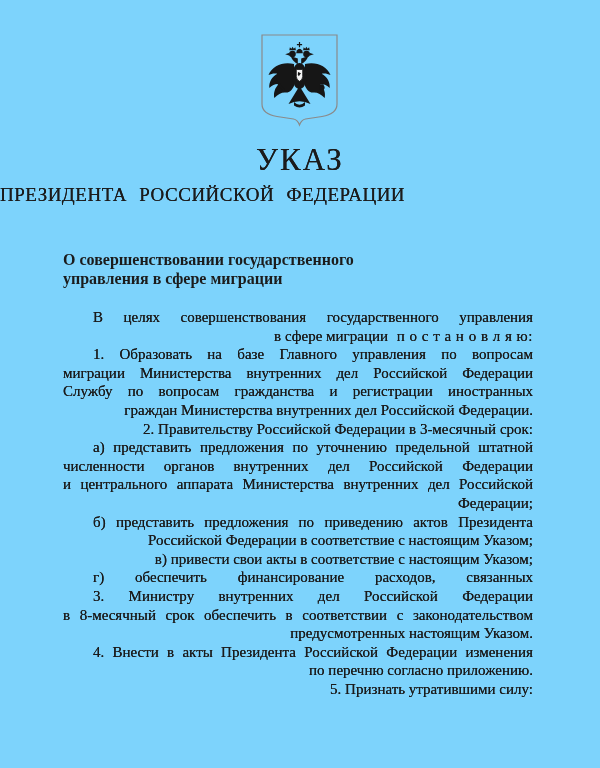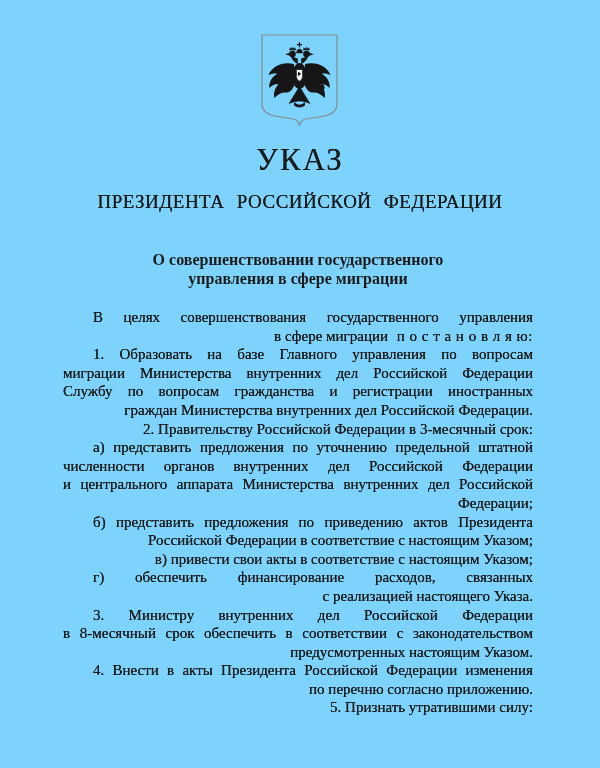--- a/index.html
+++ b/index.html
@@ -29,34 +29,31 @@
     line-height: 32px;
     letter-spacing: 2px;
     font-weight: 400;
     text-shadow: 0 0 0.6px #1b1b1b;
   }
   .issuer {
     position: absolute;
     left: 0;
     top: 184px;
     width: 100%;
-    text-align: center;
     font-size: 19px;
     line-height: 21px;
     letter-spacing: 0.5px;
     word-spacing: 7px;
     text-shadow: 0 0 0.5px #1b1b1b;
-    margin-top: 7px;
   }
   .doc-title {
     position: absolute;
     left: 63px;
     top: 250px;
     width: 470px;
-    text-align: center;
     font-weight: 700;
     font-size: 16px;
     line-height: 19px;
   }
   .body-text {
     position: absolute;
     left: 63px;
     top: 308px;
     width: 470px;
     font-size: 15px;
@@ -142,21 +139,20 @@
       <div class="ln">граждан Министерства внутренних дел Российской Федерации.</div>
       <div class="ln ind">2. Правительству Российской Федерации в 3-месячный срок:</div>
       <div class="ln j ind">а) представить предложения по уточнению предельной штатной</div>
       <div class="ln j">численности органов внутренних дел Российской Федерации</div>
       <div class="ln j">и центрального аппарата Министерства внутренних дел Российской</div>
       <div class="ln">Федерации;</div>
       <div class="ln j ind">б) представить предложения по приведению актов Президента</div>
       <div class="ln">Российской Федерации в соответствие с настоящим Указом;</div>
       <div class="ln ind">в) привести свои акты в соответствие с настоящим Указом;</div>
       <div class="ln j ind">г) обеспечить финансирование расходов, связанных</div>
-      <div class="ln">с реализацией настоящего Указа.</div>
       <div class="ln j ind">3. Министру внутренних дел Российской Федерации</div>
       <div class="ln j">в 8-месячный срок обеспечить в соответствии с законодательством</div>
       <div class="ln">предусмотренных настоящим Указом.</div>
       <div class="ln j ind">4. Внести в акты Президента Российской Федерации изменения</div>
       <div class="ln">по перечню согласно приложению.</div>
       <div class="ln ind">5. Признать утратившими силу:</div>
     </div>
 
 </div>
 

